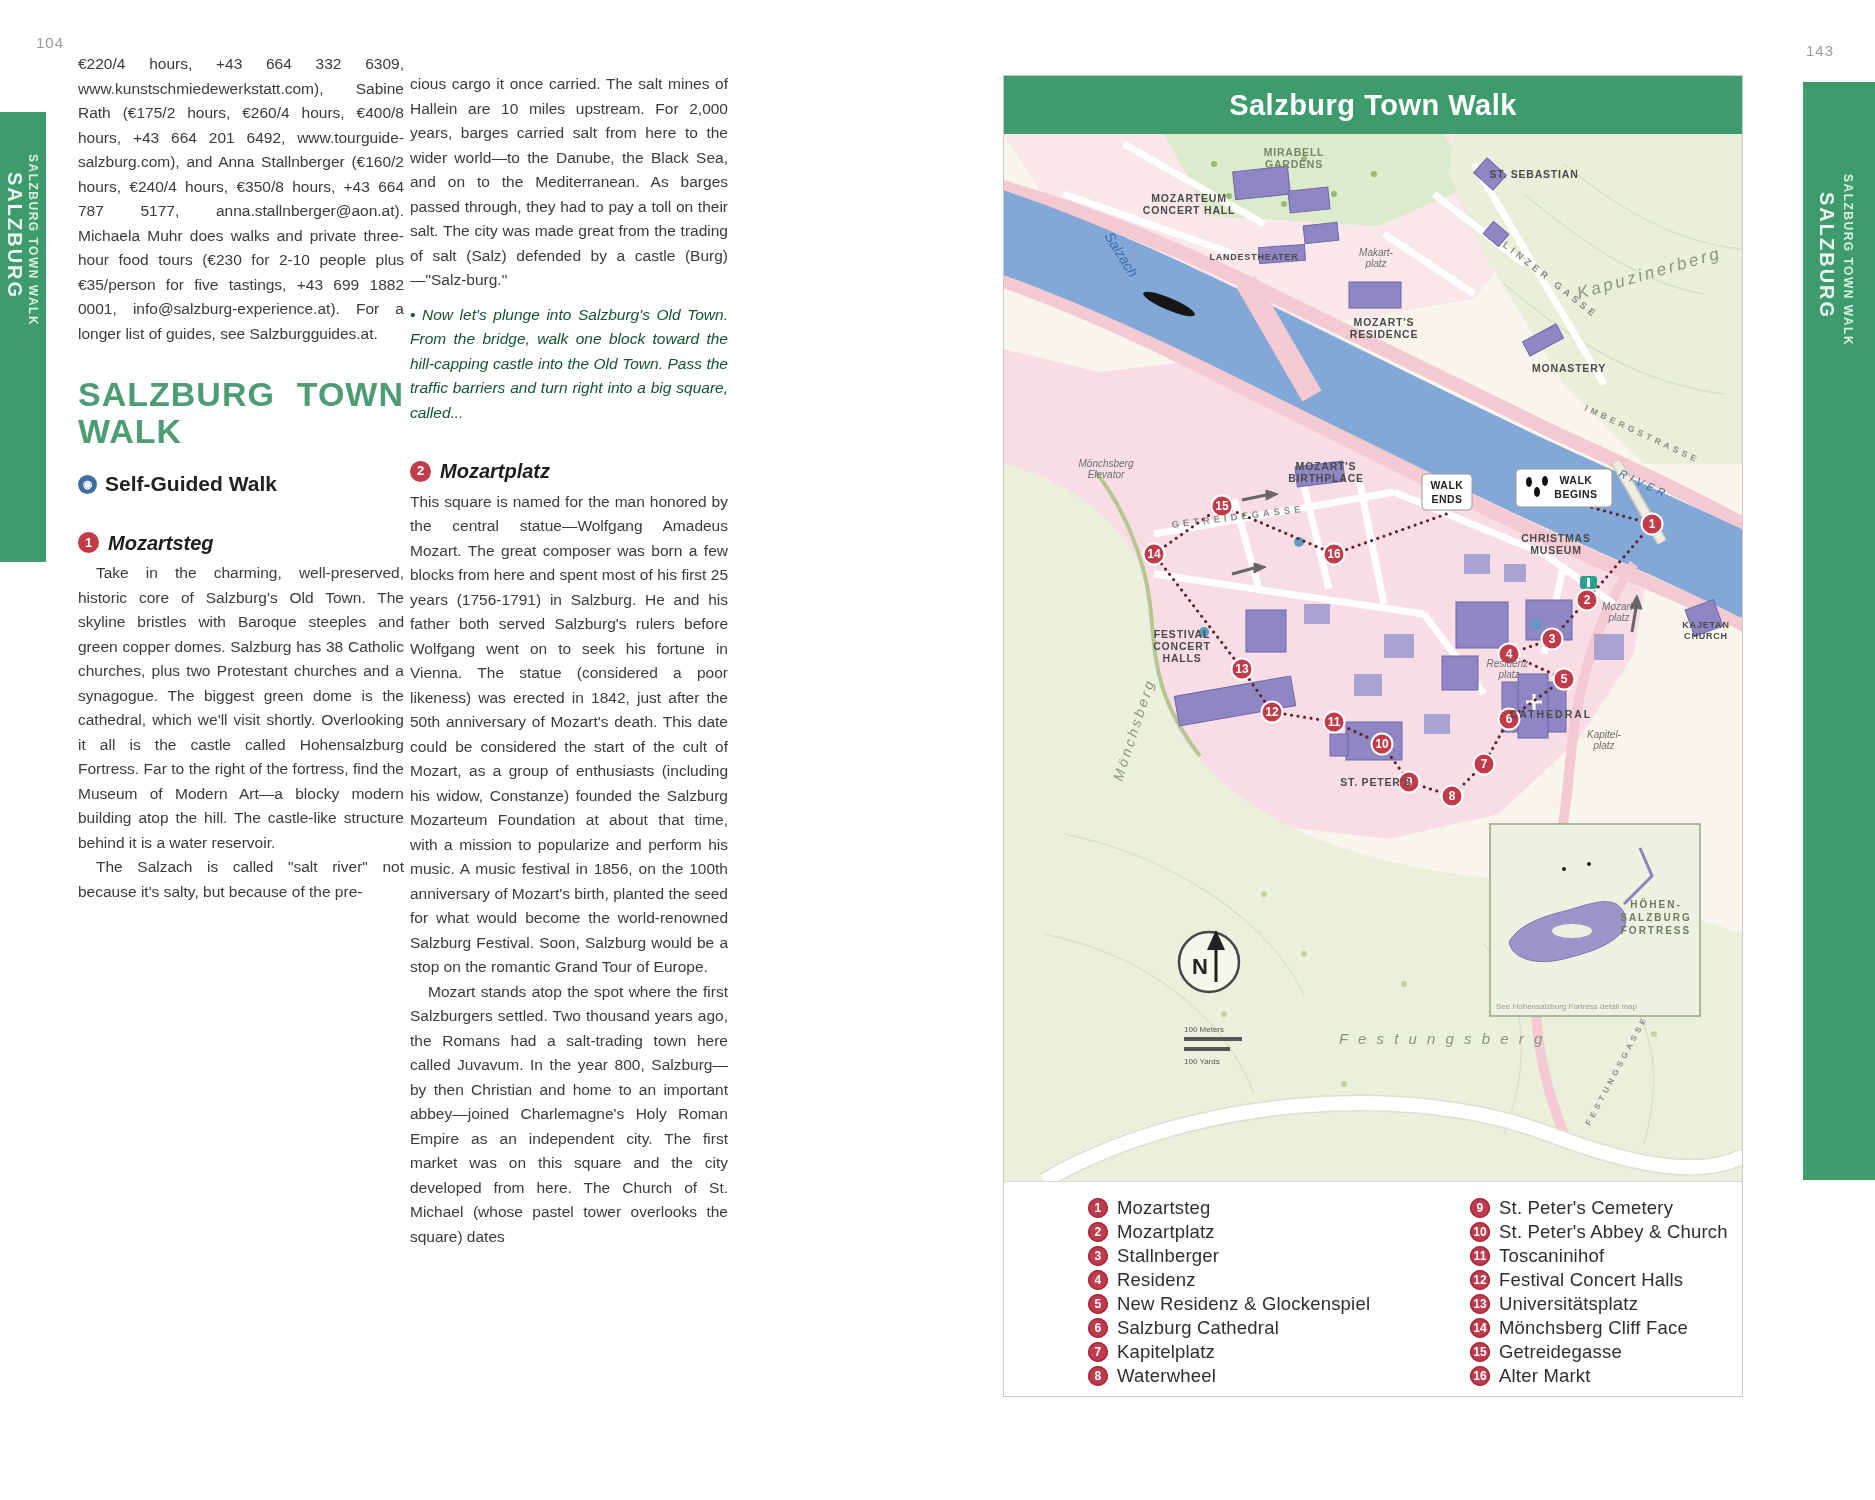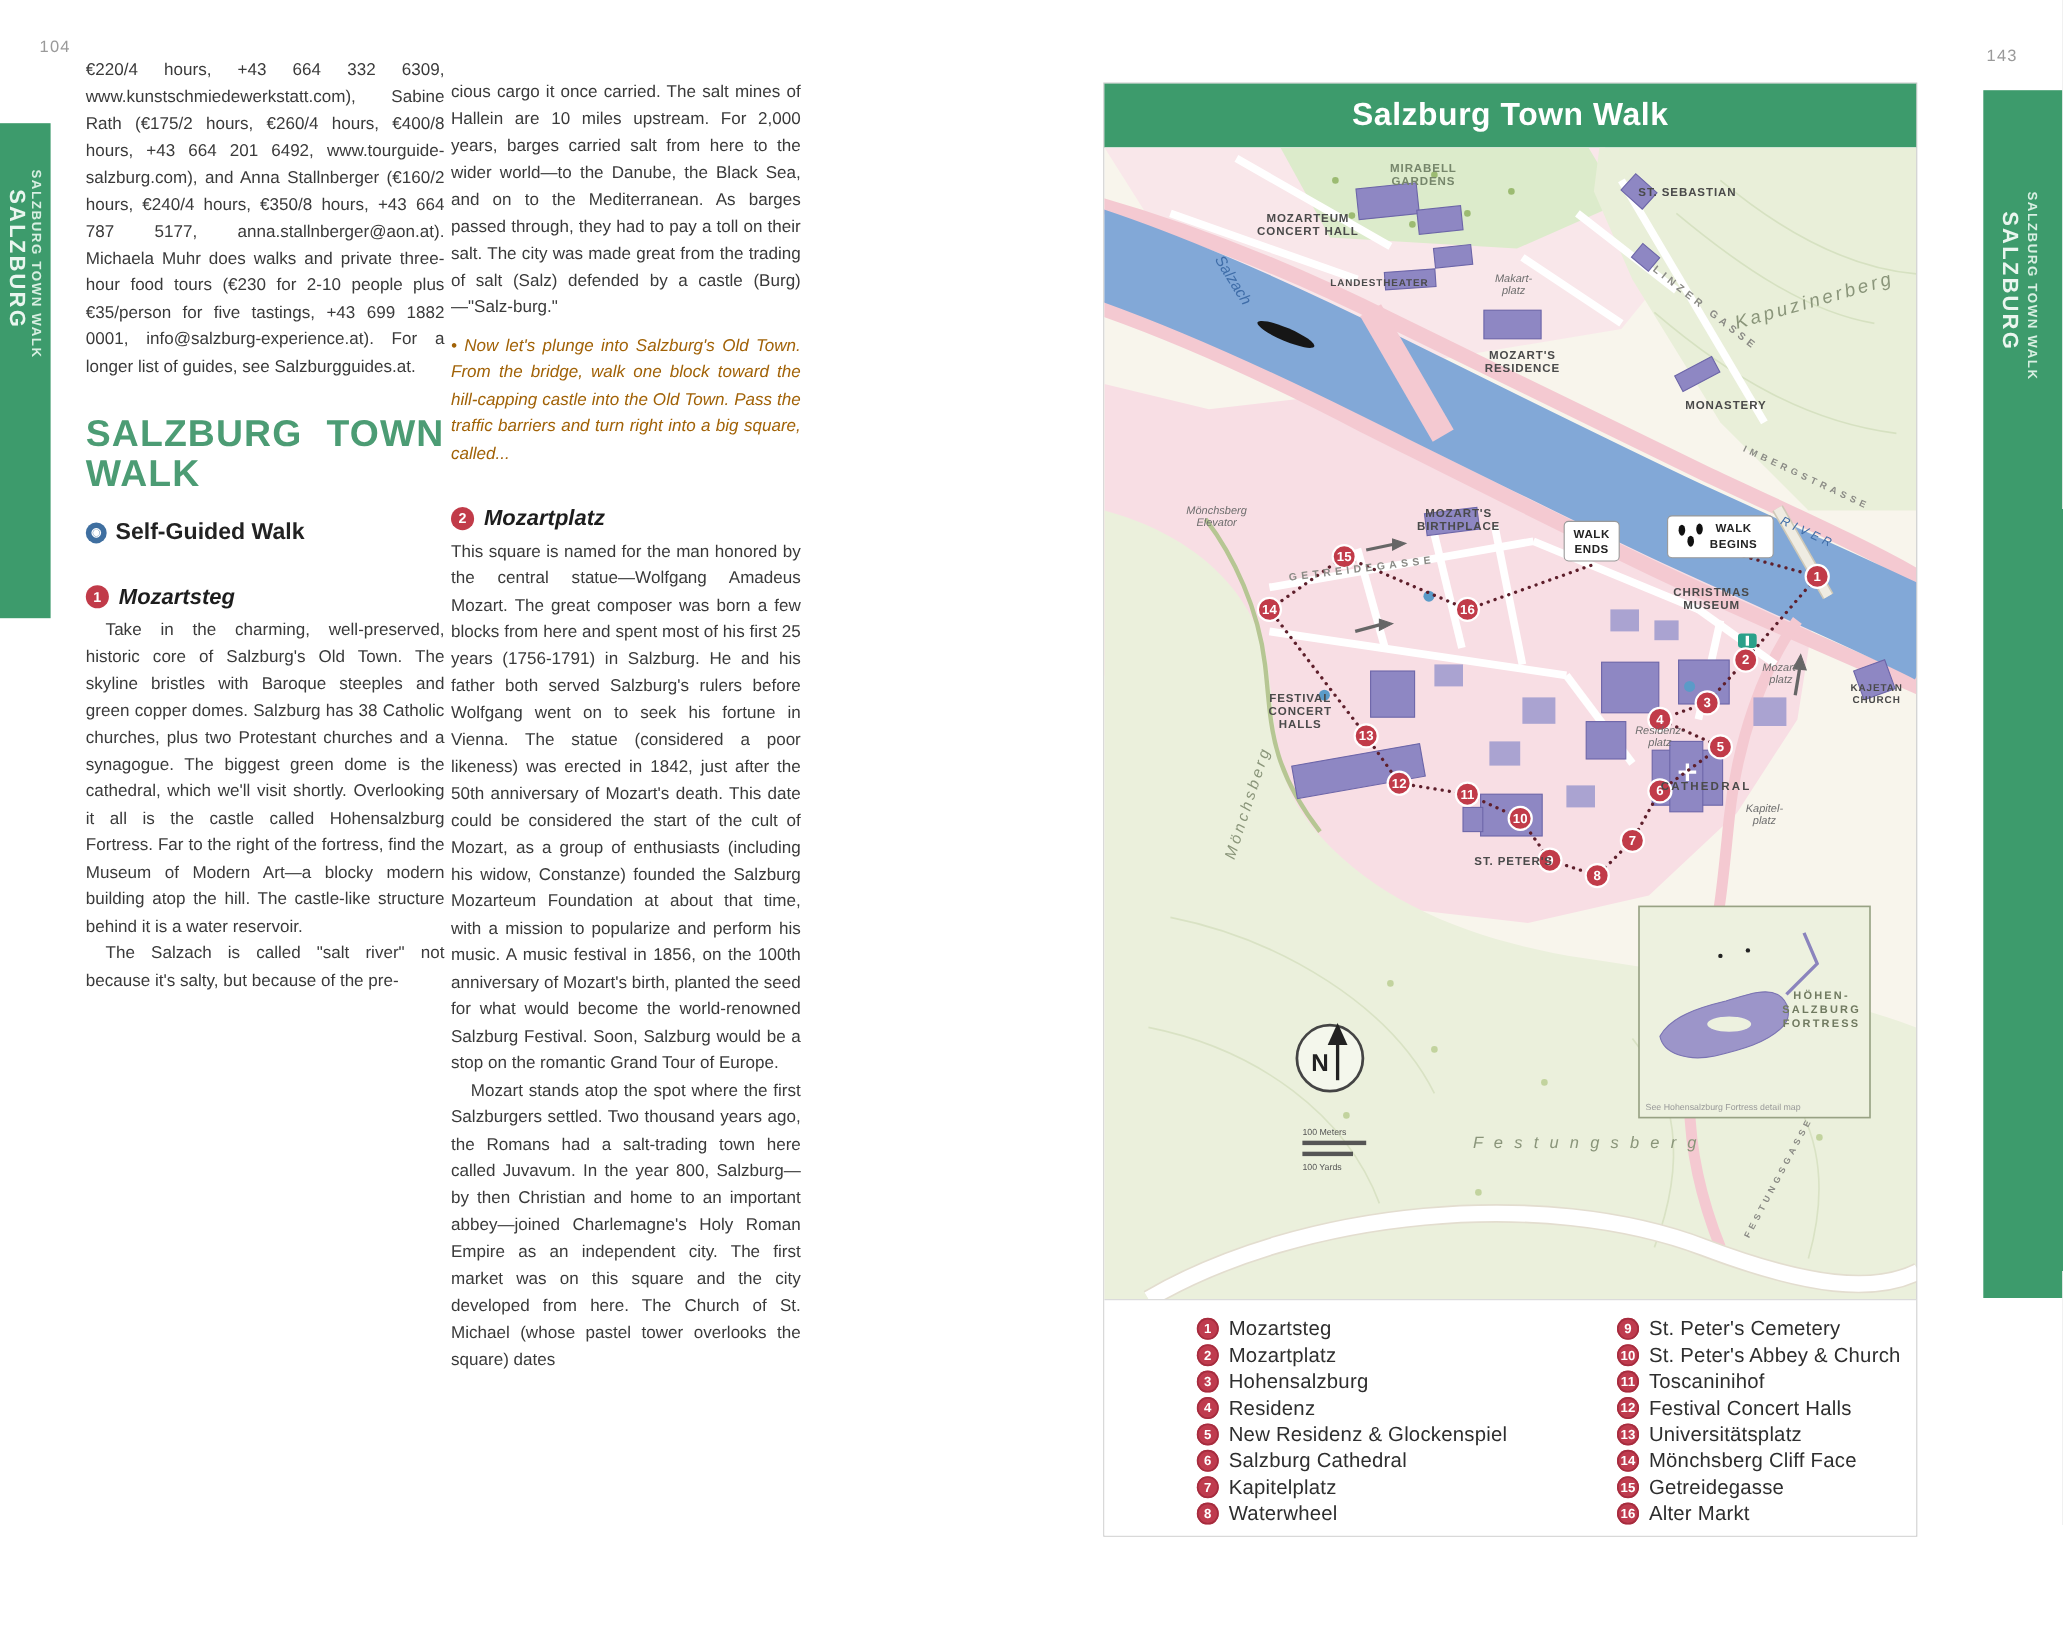--- a/index.html
+++ b/index.html
@@ -15,21 +15,21 @@
   .col{position:absolute;font-size:15.5px;line-height:24.5px;text-align:justify;}
   #col1{left:78px;top:52px;width:326px;}
   #col2{left:410px;top:52px;width:318px;margin-top:20px;}
   .col p{margin:0;}
   p.indent{text-indent:18px;}
   .green-head{color:#4c9c74;font-size:34px;line-height:37px;font-weight:bold;
               letter-spacing:1px;margin:30px 0 14px 0;}
   .sub-head{font-size:21px;font-weight:bold;color:#222;margin:22px 0 8px 0;display:flex;align-items:center;gap:8px;}
   .walk-icon{width:19px;height:19px;border-radius:50%;background:#3f6fa0;display:inline-flex;
              align-items:center;justify-content:center;color:#fff;font-size:11px;font-weight:bold;flex:0 0 auto;}
-  .direction{color:#a16207;font-style:italic;}
+  .direction{color:#14532d;font-style:italic;}
   .stop-head{font-size:20px;font-weight:bold;color:#1d1d1d;margin:34px 0 6px 0;display:flex;align-items:center;gap:9px;font-style:italic;}
   .numdot{width:21px;height:21px;border-radius:50%;background:#c13b49;color:#fff;display:inline-flex;
           align-items:center;justify-content:center;font-size:13px;font-weight:bold;font-style:normal;flex:0 0 auto;}
   .rating{color:#8e2b3b;font-size:13px;letter-spacing:1px;}
   .audio-line{display:block;text-indent:18px;}
   .audio-icon{display:inline-flex;width:17px;height:17px;border-radius:50%;background:#3f6fa0;color:#fff;
               font-size:11px;align-items:center;justify-content:center;vertical-align:-3px;margin-right:6px;}
   
   #map-panel{position:absolute;left:1003px;top:75px;width:740px;height:1322px;
              border:1px solid #c9c9c9;box-sizing:border-box;background:#fff;}
@@ -424,21 +424,21 @@
       <div class="leg-item">
           <span class="leg-num">1</span>
           <span>Mozartsteg</span>
         </div>
       <div class="leg-item">
           <span class="leg-num">2</span>
           <span>Mozartplatz</span>
         </div>
       <div class="leg-item">
           <span class="leg-num">3</span>
-          <span>Hohensalzburg</span>
+          <span>Stallnberger</span>
         </div>
       <div class="leg-item">
           <span class="leg-num">4</span>
           <span>Residenz</span>
         </div>
       <div class="leg-item">
           <span class="leg-num">5</span>
           <span>New Residenz &amp; Glockenspiel</span>
         </div>
       <div class="leg-item">

